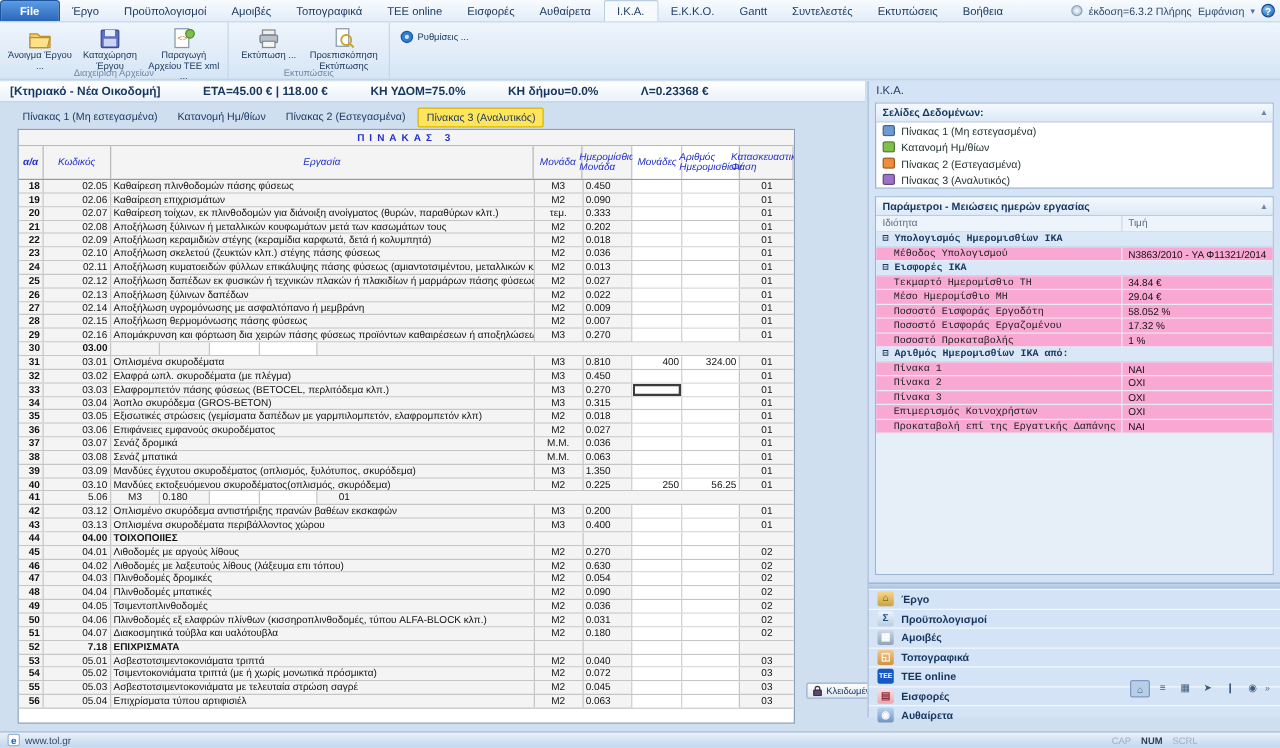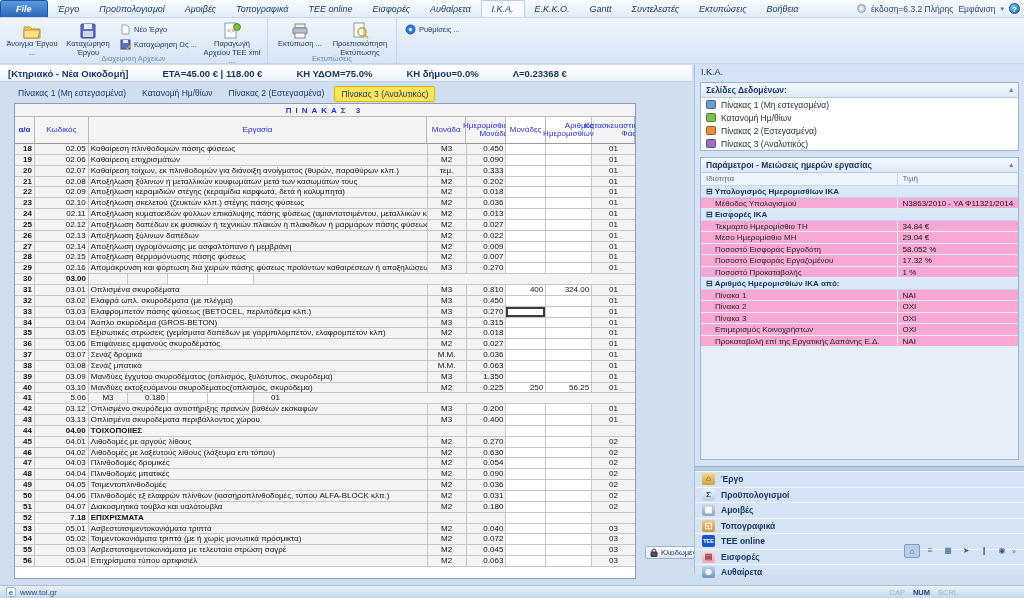--- a/index.html
+++ b/index.html
@@ -43,30 +43,30 @@
   .tabstrip { position:absolute; top:86px; left:12px; display:flex; gap:4px; font-size:8.5px; color:#16355f; }
   .sheet-tab { padding:2px 6px; white-space:nowrap; }
   .sheet-tab.active { background:#ffe45e; border:1px solid #d8b700; border-radius:2px; }
 
   
   .grid-panel { position:absolute; left:14px; top:103px; width:622px; height:476px;
     background:#ffffff; border:1px solid #8aa0ba; font-size:8px; overflow:hidden; }
   .g-title { height:13px; line-height:13px; text-align:center; color:#2330cc; font-weight:bold; letter-spacing:4px;
     background:#f4f4f4; border-bottom:1px solid #b9b9b9; }
   .g-head { display:flex; height:27px; background:#f4f4f4; border-bottom:1px solid #9a9a9a; color:#2330cc; }
-  .g-head .hc { display:flex; align-items:center; justify-content:center; text-align:right; line-height:1.05;
-    border-right:1px solid #b9b9b9; padding:0 1px; }
+  .g-head .hc { display:flex; align-items:center; justify-content:center; text-align:left; line-height:1.05;
+    border-right:1px solid #b9b9b9; padding:0 1px;font-style:italic; }
   .trow { display:flex; height:10.85px; background:#f4f4f4; border-bottom:1px solid #c6c6c6; }
   .trow.section { font-weight:bold; }
   .tc { border-right:1px solid #c6c6c6; padding:0 2px; line-height:10.2px; overflow:hidden; white-space:nowrap; color:#111; }
   .c-no   { width:20px; text-align:right; font-weight:bold; }
   .c-code { width:54px; text-align:right; }
   .c-work { width:340px; text-align:left; }
   .c-unit { width:39px; text-align:center; }
-  .c-per  { width:40px; text-align:right; }
+  .c-per  { width:40px; }
   .c-units{ width:40px; text-align:right; background:#fff; }
   .c-cnt  { width:46px; text-align:right; background:#fff; }
   .c-phase{ width:43px; text-align:center; border-right:none; }
   .tc.sel { box-shadow:inset 0 0 0 2px #3c3c3c; background:#fff; }
 
   .locked-badge { position:absolute; left:645px; top:546px; height:13px; display:flex; align-items:center; gap:3px;
     background:linear-gradient(#fdfdfd,#dfe8f2); border:1px solid #9fb3cc; border-radius:2px; padding:0 4px;
     font-size:7.5px; color:#16355f; }
 
   
@@ -80,21 +80,21 @@
   .pin-btn { color:#6c87a6; font-size:7px; }
   .dp-item { height:13px; display:flex; align-items:center; gap:5px; font-size:8.5px; color:#233; padding:0 5px; }
   .dp-sq { width:10px; height:9px; border-radius:2px; border:1px solid rgba(0,0,0,.35); }
 
   .pg-head { display:flex; height:13px; background:#eef4fb; border-bottom:1px solid #c8d8ea;
     font-size:8px; color:#5b6b80; }
   .pg-head div { padding:1px 5px; }
   .pg-col-l { width:62%; border-right:1px solid #c8d8ea; }
   .pg-col-r { width:38%; }
   .pg-row { display:flex; height:11.5px; font-size:8px; border-bottom:1px solid #e4ecf5; background:#f9a8d4; }
-  .pg-row .l { width:62%; padding:0 5px 12px 14px; overflow:hidden; white-space:nowrap; color:#222; border-right:1px solid #e4ecf5; line-height:11px; }
+  .pg-row .l { width:62%; padding:0 5px 12px 14px; overflow:hidden; white-space:nowrap; color:#222; border-right:1px solid #e4ecf5; line-height:11px;font-family:Liberation Mono, monospace; }
   .pg-row .r { width:38%; padding:0 5px; overflow:hidden; white-space:nowrap; color:#111; line-height:11px; }
   .pg-row.group { background:#d9e7f6; font-weight:bold; color:#16355f; border-bottom:1px solid #c5d7ea; }
   .pg-row.group .l { width:100%; border-right:none; padding-left:5px; color:#16355f; }
   .pg-filler { height:112px; background:#e6eef7; }
 
   .nav-splitter { height:5px; margin:2px 0 0; background:linear-gradient(#c3d6ec,#a9c2de); border-top:1px solid #93abc8; }
   .nav-item { height:15.5px; display:flex; align-items:center; gap:6px; padding:0 7px;
     font-size:8.5px; font-weight:bold; color:#16355f; border-top:1px solid rgba(255,255,255,.7); }
   .nav-ico { width:13px; height:12px; border-radius:2px; font-size:8px; line-height:12px; text-align:center; color:#fff; flex:0 0 13px; }
   .ni-ergo { background:linear-gradient(#f7d98a,#caa23f); color:#5b3d00; }
@@ -117,21 +117,21 @@
     display:flex; align-items:center; font-size:8px; color:#33496b; padding:0 6px; }
   .e-icon { width:10px; height:10px; background:#fff; border:1px solid #9ab4d2; border-radius:2px;
     color:#1565c8; font-weight:bold; font-size:8px; line-height:9px; text-align:center; margin-right:4px; }
   .toggles { margin-left:auto; display:flex; gap:8px; font-size:7.5px; color:#9fb0c4; margin-right:60px; }
   .toggles .on { color:#2c3d55; font-weight:bold; }
 </style>
 </head>
 <body>
 
 <div class="menubar">
-  <div id="menu-tabs" style="display:flex;align-items:stretch;font-style:italic;">
+  <div id="menu-tabs" style="display:flex;align-items:stretch;">
       <span class="menu-tab file">File</span>
       <span class="menu-tab">Έργο</span>
       <span class="menu-tab">Προϋπολογισμοί</span>
       <span class="menu-tab">Αμοιβές</span>
       <span class="menu-tab">Τοπογραφικά</span>
       <span class="menu-tab">ΤΕΕ online</span>
       <span class="menu-tab">Εισφορές</span>
       <span class="menu-tab">Αυθαίρετα</span>
       <span class="menu-tab active">Ι.Κ.Α.</span>
       <span class="menu-tab">Ε.Κ.Κ.Ο.</span>
@@ -159,37 +159,20 @@
       <span>Άνοιγμα Έργου ...</span>
     </div>
     <div class="rb-big">
       <svg class="rb-icon" viewBox="0 0 18 18">
           <rect x="2" y="2" width="14" height="14" rx="1" fill="#5f6fc4" stroke="#3c478f"></rect>
           <rect x="5" y="2" width="8" height="5" fill="#e8ecf8"></rect>
           <rect x="4" y="9" width="10" height="6" fill="#cdd5ee"></rect>
         </svg>
       <span>Καταχώρηση Έργου</span>
     </div>
-    <div class="rb-col">
-      <div class="rb-small">
-        <svg class="rb-icon-sm" viewBox="0 0 11 11">
-            <path d="M2 1h5l2 2v7H2z" fill="#fff" stroke="#8aa"></path>
-            <path d="M7 1l2 2H7z" fill="#cdd"></path>
-          </svg>
-        <span>Νέο Έργο</span>
-      </div>
-      <div class="rb-small">
-        <svg class="rb-icon-sm" viewBox="0 0 11 11">
-            <rect x="1" y="1" width="9" height="9" fill="#5f6fc4" stroke="#3c478f"></rect>
-            <rect x="3" y="1" width="5" height="3" fill="#e8ecf8"></rect>
-            <path d="M6 10l4-4 1 1-4 4z" fill="#e0a33c"></path>
-          </svg>
-        <span>Καταχώρηση Ως ...</span>
-      </div>
-    </div>
     <div class="rb-big" style="width:62px">
       <svg class="rb-icon" viewBox="0 0 18 18">
           <rect x="2" y="1" width="11" height="15" fill="#fff" stroke="#8899aa"></rect>
           <text x="4" y="11" font-size="7" fill="#d2691e">&lt;&gt;</text>
           <circle cx="14" cy="5" r="3.4" fill="#7fbf4d" stroke="#4e8a22"></circle>
         </svg>
       <span>Παραγωγή Αρχείου ΤΕΕ xml ...</span>
     </div>
     <div class="group-label">Διαχείριση Αρχείων</div>
   </div>

